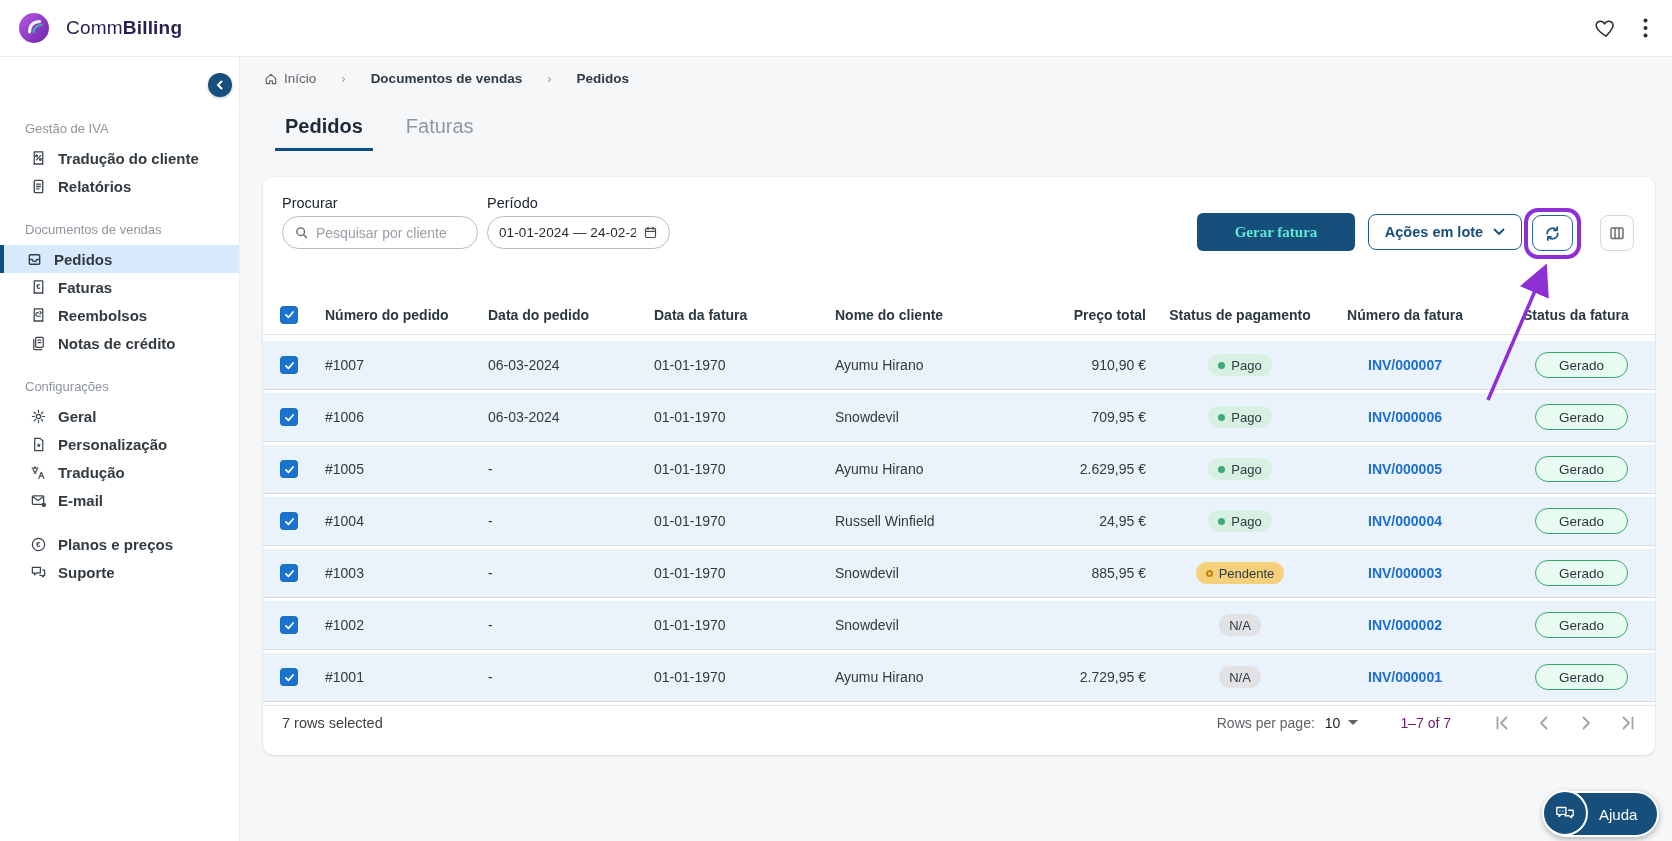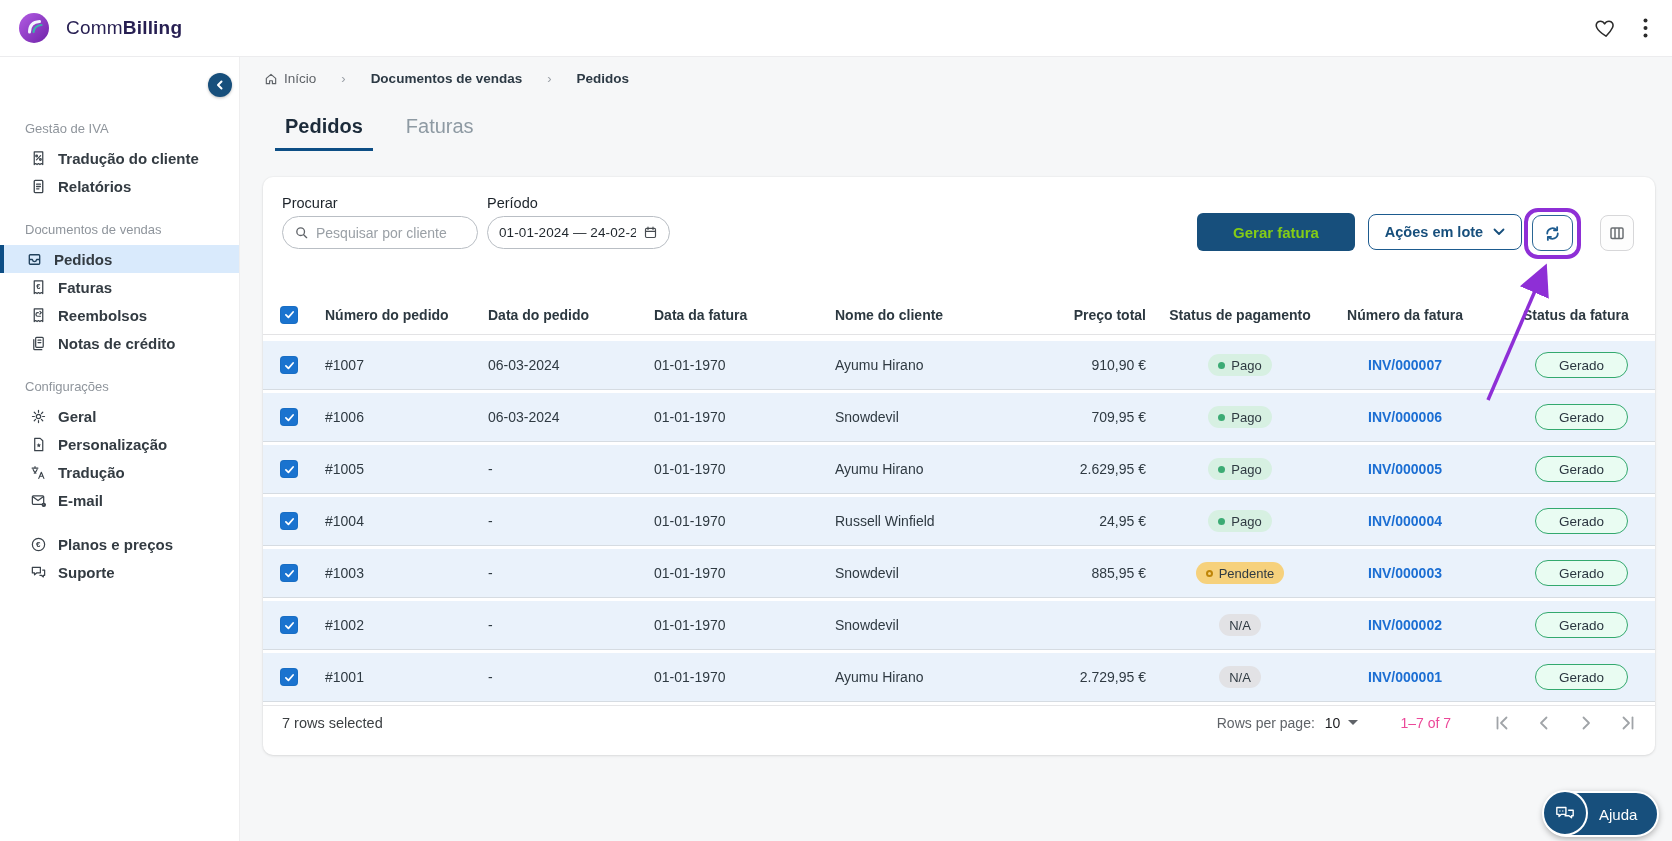--- a/index.html
+++ b/index.html
@@ -80,22 +80,22 @@
   .box-period { left:224px; width:183px; }
   .input-box input {
     border:none; outline:none; width:100%; font-size:14px;
     font-family:"Liberation Sans", sans-serif; color:#1f262c; background:transparent;
   }
   .input-box input::placeholder { color:#9aa0a6; }
   .box-period input { font-size:13.5px; letter-spacing:.1px; }
 
   .btn-primary {
     position:absolute; left:934px; top:36px; width:158px; height:38px;
-    background:#174f7c; color:#84cc16; border:none; border-radius:6px;
-    font-size:15px; font-weight:700; font-family:Liberation Sans, sans-serif; cursor:pointer;
+    background:#174f7c; color:#5eead4; border:none; border-radius:6px;
+    font-size:15px; font-weight:700; font-family:Liberation Serif, serif; cursor:pointer;
   }
   .btn-outline {
     position:absolute; left:1105px; top:37px; width:154px; height:36px;
     background:#fff; color:#174f7c; border:1.4px solid #1d5b8f; border-radius:8px;
     font-size:14.5px; font-weight:700; font-family:"Liberation Sans", sans-serif; cursor:pointer;
     display:flex; align-items:center; justify-content:center; gap:10px;
   }
   .btn-refresh {
     position:absolute; left:1269px; top:38px; width:41px; height:36px;
     background:#fff; border:1.4px solid #2a6695; border-radius:9px; cursor:pointer;
@@ -163,21 +163,21 @@
   }
   .sel-text { font-size:14.5px; color:#3c4043; }
   .tf-right { margin-left:auto; display:flex; align-items:center; }
   .rpp-label { font-size:14px; color:#5f6368; }
   .rpp-select { display:flex; align-items:center; gap:8px; margin-left:10px; cursor:pointer; }
   .rpp-value { font-size:14px; color:#202124; }
   .caret-down {
     width:0; height:0; border-left:5px solid transparent; border-right:5px solid transparent;
     border-top:5px solid #5f6368;
   }
-  .range-text { font-size:14px; color:#ec4899; margin-left:42px; }
+  .range-text { font-size:14px; color:#701a75; margin-left:42px; }
   .pager { display:flex; align-items:center; gap:16px; margin-left:38px; }
   .pg-btn { width:26px; height:26px; background:none; border:none; cursor:pointer;
     display:flex; align-items:center; justify-content:center; }
 
   
   .purple-ring {
     position:absolute; left:1524px; top:208px; width:57px; height:51px;
     border:4px solid #8e2fd6; border-radius:14px; z-index:10; pointer-events:none;
   }
   .arrow-svg { position:absolute; left:1460px; top:258px; z-index:10; pointer-events:none; }

